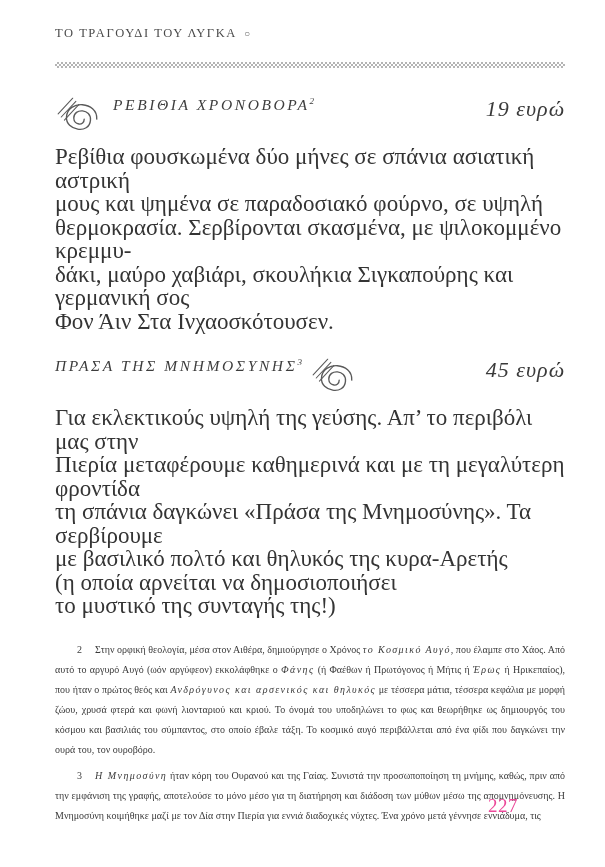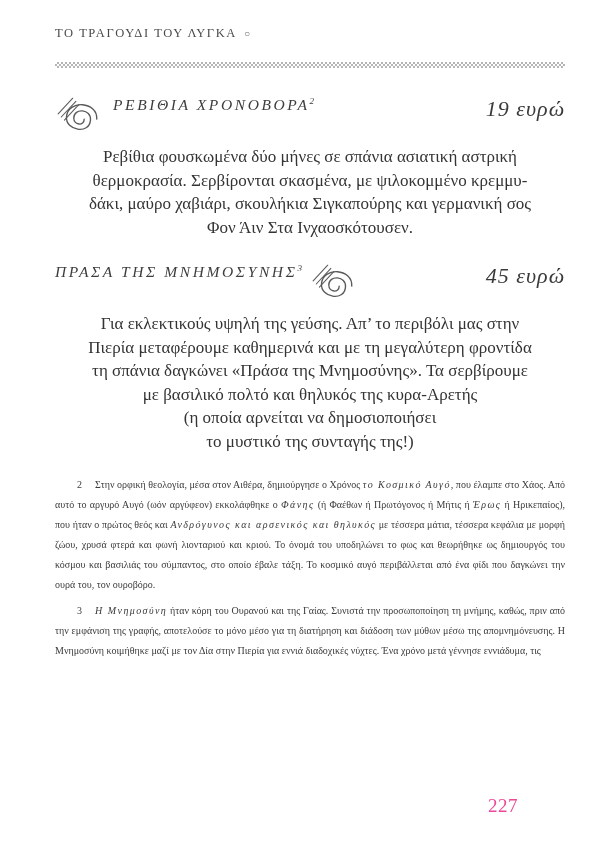--- a/index.html
+++ b/index.html
@@ -57,23 +57,22 @@
   .dish-name sup { font-size:9px; letter-spacing:0; }
   .dish-price {
     margin-left:auto;
     font-style:italic;
     font-size:22px;
     letter-spacing:1px;
     white-space:nowrap;
   }
   .item-desc {
     margin-top:7px;
-    font-size:17px;
+    font-size:23px;
     line-height:23.5px;
-    text-align:center;
     color:#343434;
   }
 
   
   .footnotes { margin-top:22px; }
   .footnote {
     font-size:10px;
     line-height:20px;
     text-align:justify;
     text-indent:22px;
@@ -112,20 +111,21 @@
           <svg viewBox="0 0 46 40" fill="none" stroke="#5a5a5a" stroke-width="1.3" stroke-linecap="round">
             <path d="M40 22 C 41 5, 12 3, 11 20 C 10 33, 33 37, 34 23 C 35 12, 18 11, 18 21 C 18 28, 28 29, 28 22"></path>
             <path d="M3 17 L17 2 M6 20 L20 5 M9 23 L23 8" stroke-width="1"></path>
           </svg>
         </span>
         <span class="dish-name"><span>ΡΕΒΙΘΙΑ ΧΡΟΝΟΒΟΡΑ</span><sup>2</sup></span>
         <span class="dish-price">19 ευρώ</span>
       </div>
       <div class="item-desc">
         <div>Ρεβίθια φουσκωμένα δύο μήνες σε σπάνια ασιατική αστρική</div>
+        <div>μους και ψημένα σε παραδοσιακό φούρνο, σε υψηλή</div>
         <div>θερμοκρασία. Σερβίρονται σκασμένα, με ψιλοκομμένο κρεμμυ-</div>
         <div>δάκι, μαύρο χαβιάρι, σκουλήκια Σιγκαπούρης και γερμανική σος</div>
         <div>Φον Άιν Στα Ινχαοσκότουσεν.</div>
       </div>
     </section>
 
     <section class="menu-item second">
       <div class="item-head orn-after">
         <span class="dish-name"><span>ΠΡΑΣΑ ΤΗΣ ΜΝΗΜΟΣΥΝΗΣ</span><sup>3</sup></span>
         <span class="ornament">

